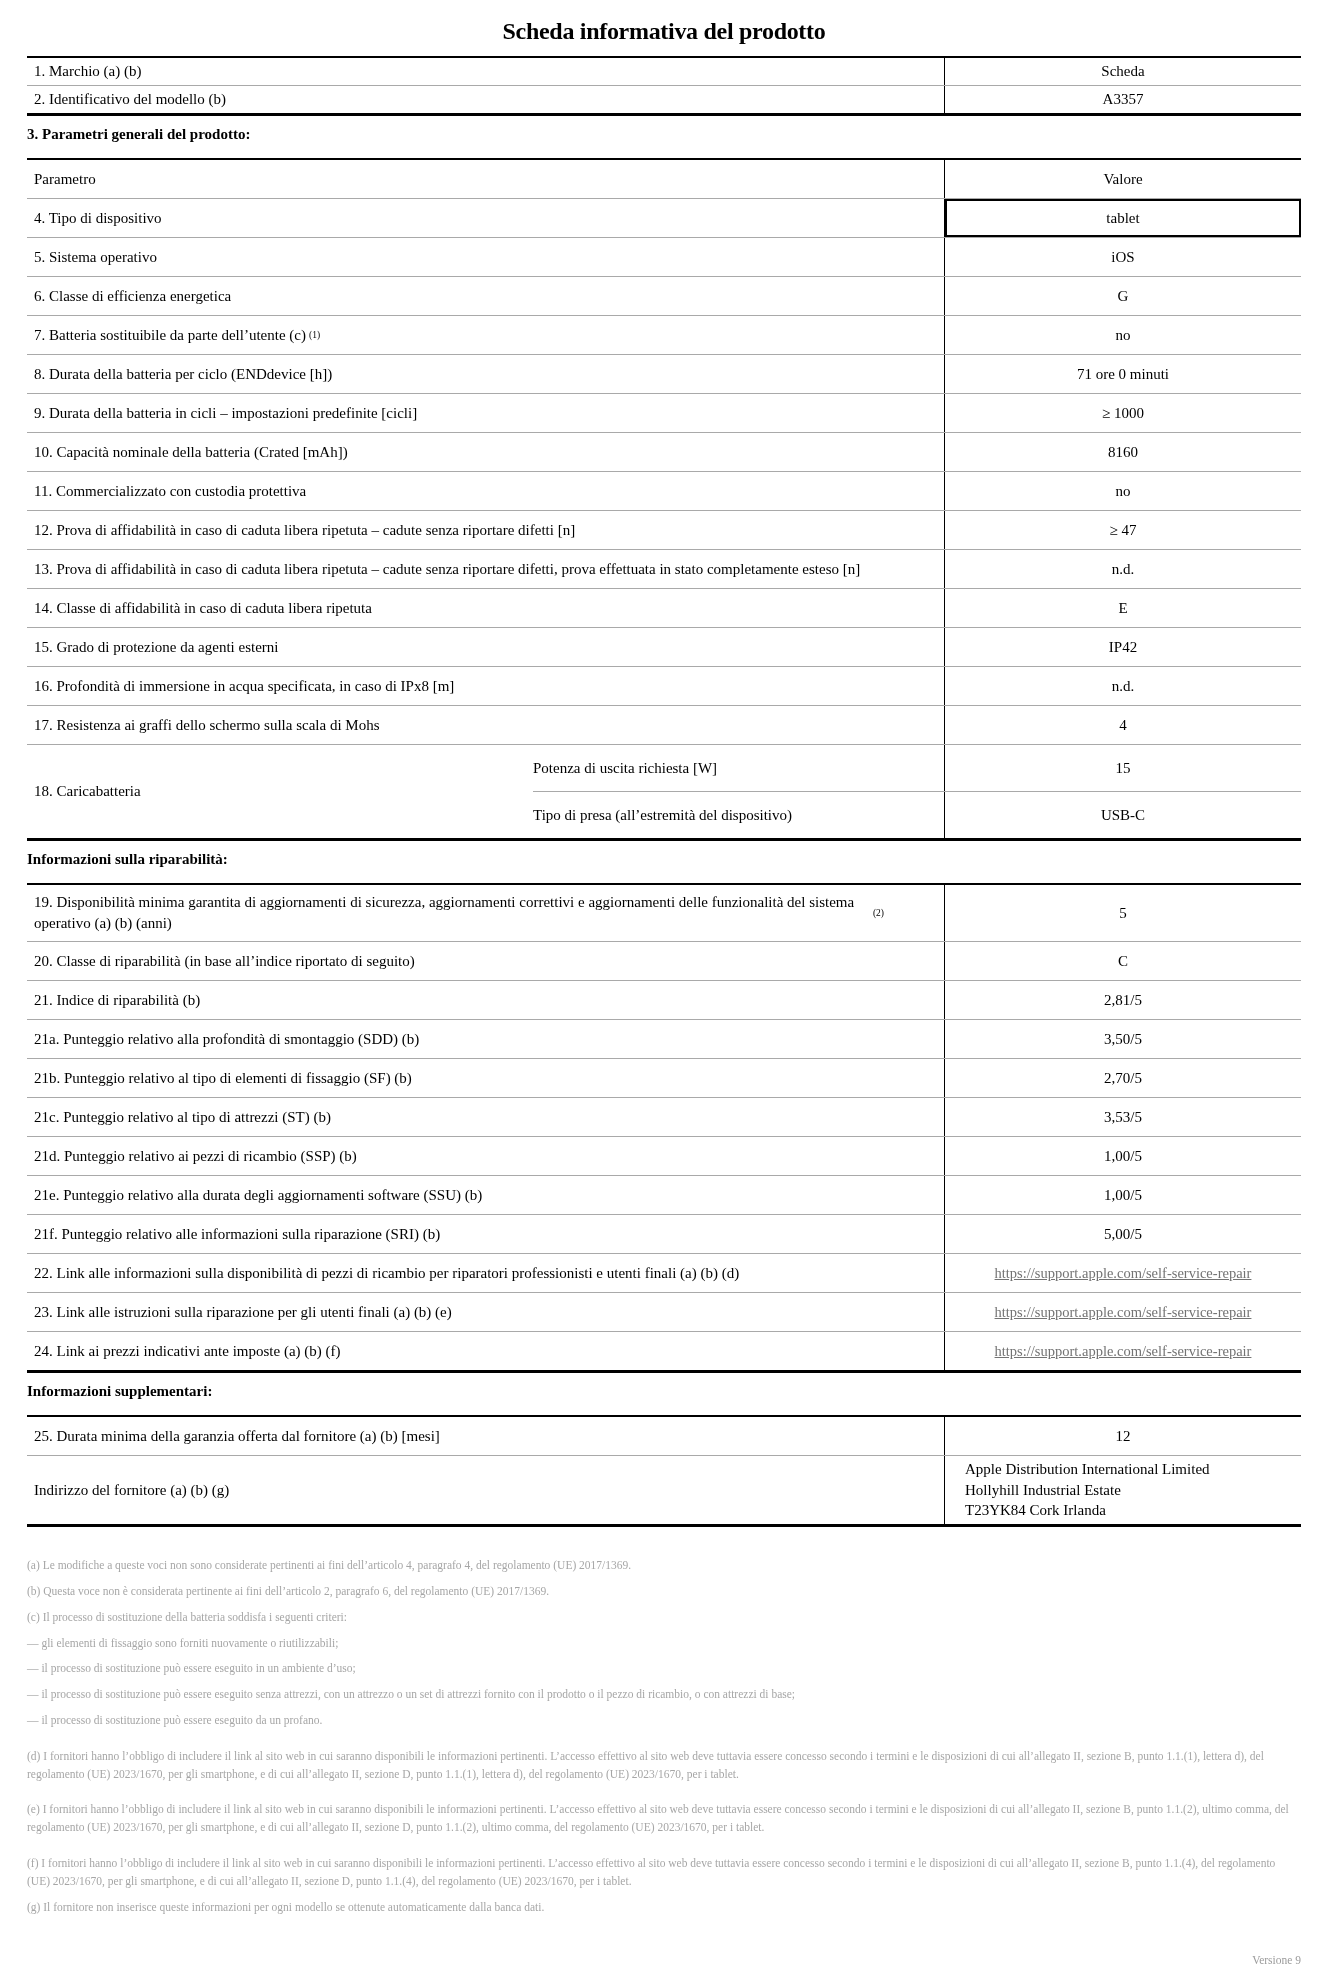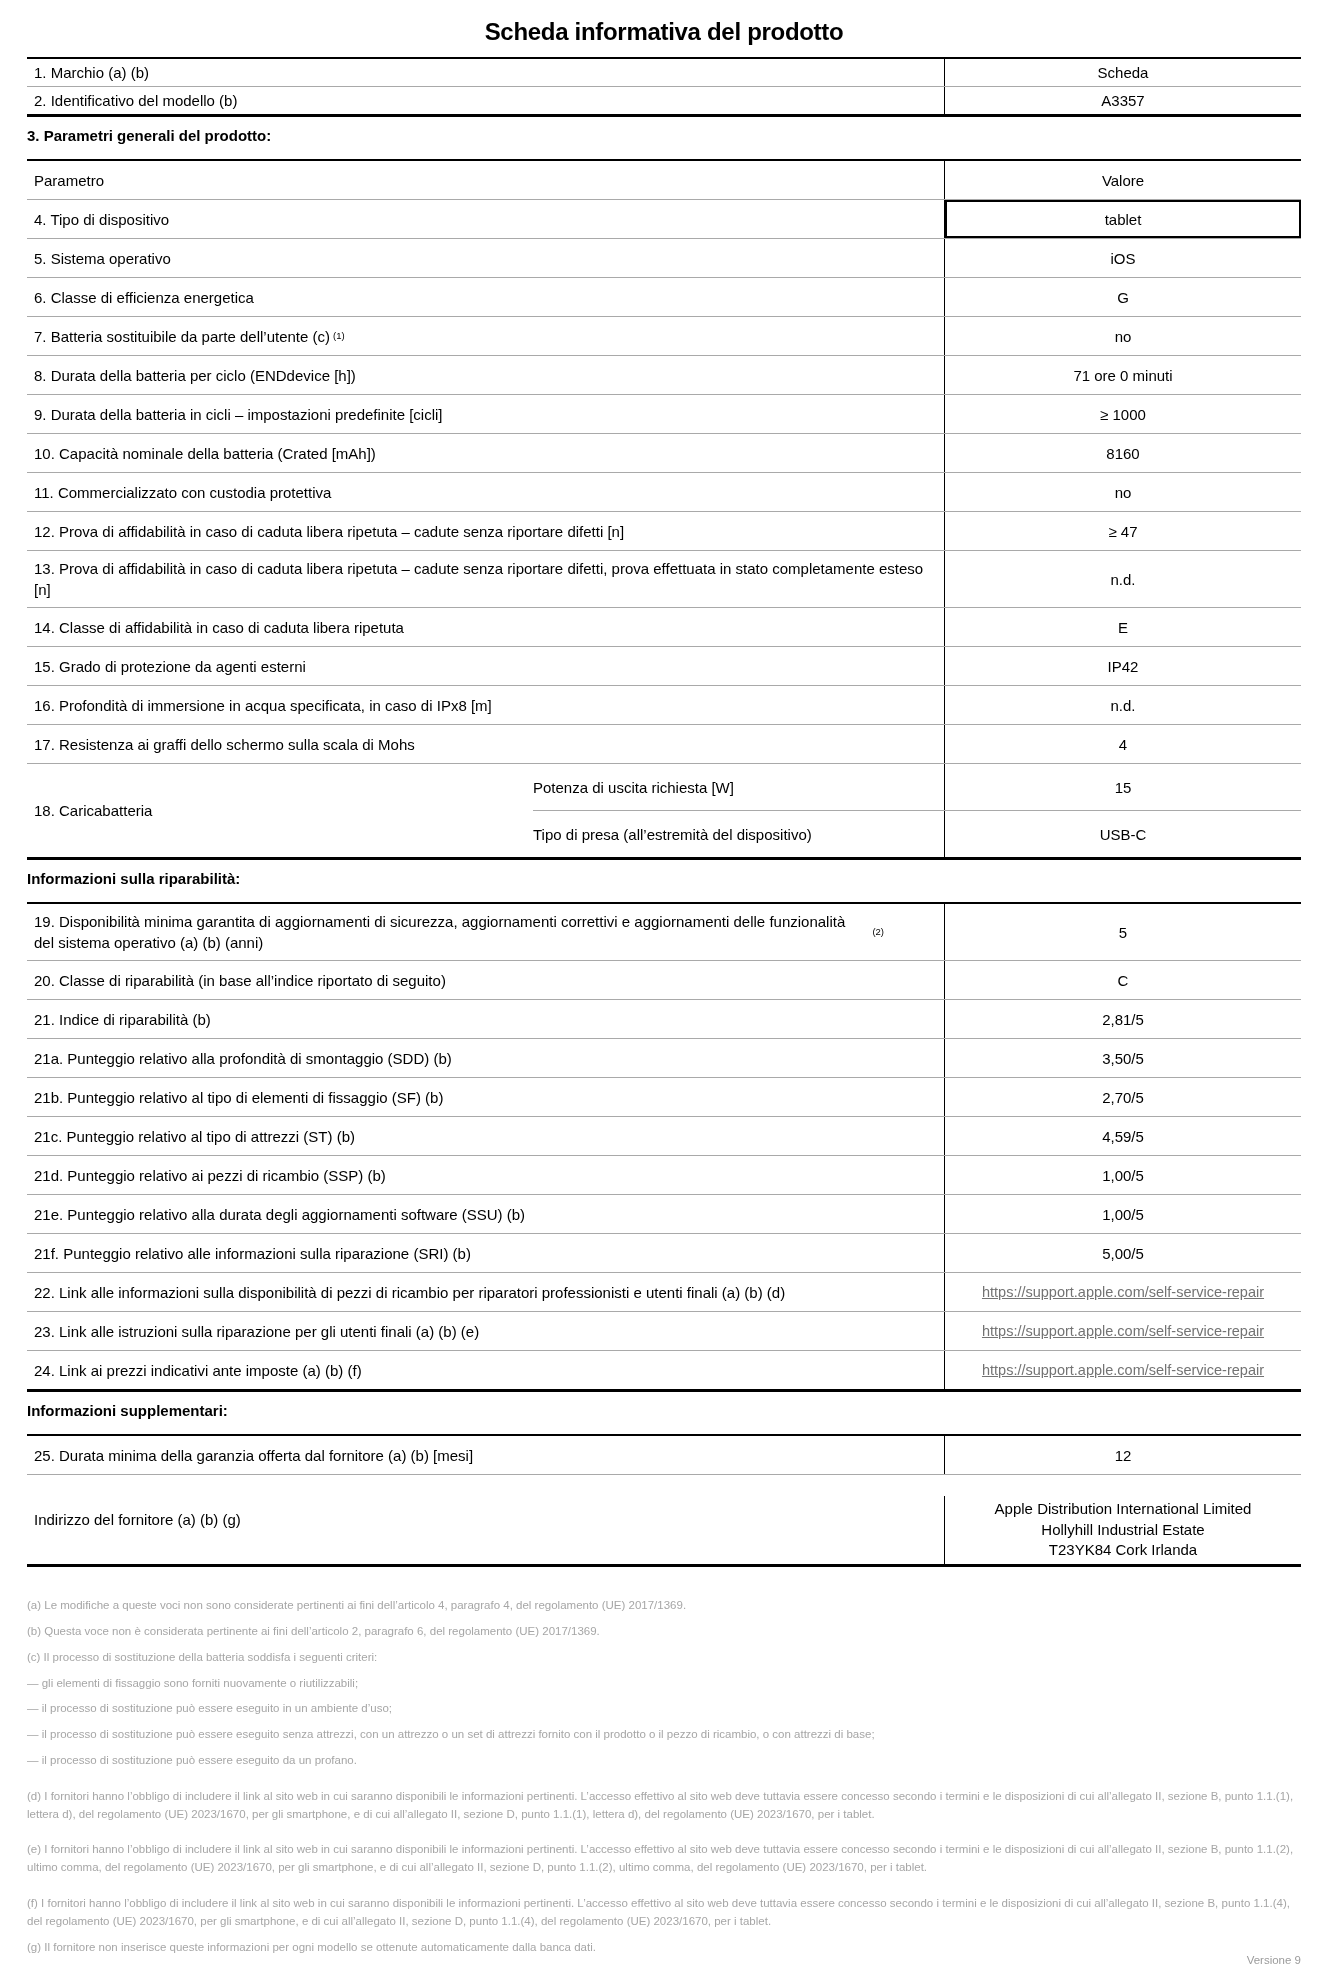--- a/index.html
+++ b/index.html
@@ -1,18 +1,18 @@
 <!DOCTYPE html>
 <html lang="it"><head>
 <meta charset="utf-8">
 <style>
   html,body { margin:0; padding:0; background:#ffffff; }
   body { font-family:"Liberation Sans", sans-serif; color:#000; }
   .page { position:relative; width:1328px; height:1982px; box-sizing:border-box;
-          padding:12px 27px 0 27px; background:#fff; overflow:hidden; }
+          padding:12px 27px 0 27px; background:#fff; overflow:hidden;font-family:Liberation Serif, serif; }
 
   .title { text-align:center; font-size:24px; font-weight:bold; letter-spacing:-0.3px;
            margin:6px 0 11px 0; }
 
   
   .tbl { border-top:2px solid #000; border-bottom:3px solid #000; width:100%; }
   .row { display:flex; align-items:stretch; border-top:1px solid #a9a9a9; }
   .row:first-child { border-top:none;gap:48px; }
   .cell { box-sizing:border-box; display:flex; align-items:center; font-size:15px; line-height:1.4; }
   .label-cell { flex:1 1 auto; padding:7px 12px 7px 7px; }
@@ -36,21 +36,21 @@
   .split-label { flex:0 0 506px; width:506px; }
   .subcol { flex:1 1 auto; display:flex; flex-direction:column; }
   .subrow { display:flex; align-items:stretch; min-height:46px; flex:1; }
   .subrow + .subrow { border-top:1px solid #a9a9a9; }
   .sub-label-cell { flex:1 1 auto; padding:7px 10px 7px 0; }
 
   
   a.link { color:#737373; text-decoration:underline; font-size:14.5px; word-break:break-all; }
 
   
-  .value-cell.left { align-items:center; text-align:left; padding:3px 20px; line-height:1.38;margin-top:21px; }
+  .value-cell.left { align-items:flex-start; text-align:left; padding:3px 20px; line-height:1.38; }
 
   
   .section-heading { font-size:15px; font-weight:bold; margin:10px 0 15px 0; }
 
   
   .footnotes { margin-top:30px; color:#a6a6a6; font-size:11.5px; line-height:1.55; }
   .fn { margin:0 0 8px 0; }
   .fn.gap { margin-top:18px; }
 
   .version { position:absolute; right:27px; bottom:16px; color:#9b9b9b; font-size:11.5px; }
@@ -215,21 +215,21 @@
       <div class="row row-min">
         <div class="cell label-cell">
           <span>21b. Punteggio relativo al tipo di elementi di fissaggio (SF) (b)</span>
         </div>
         <div class="cell value-cell">2,70/5</div>
       </div>
       <div class="row row-min">
         <div class="cell label-cell">
           <span>21c. Punteggio relativo al tipo di attrezzi (ST) (b)</span>
         </div>
-        <div class="cell value-cell">4,59/5</div>
+        <div class="cell value-cell">3,53/5</div>
       </div>
       <div class="row row-min">
         <div class="cell label-cell">
           <span>21d. Punteggio relativo ai pezzi di ricambio (SSP) (b)</span>
         </div>
         <div class="cell value-cell">1,00/5</div>
       </div>
       <div class="row row-min">
         <div class="cell label-cell">
           <span>21e. Punteggio relativo alla durata degli aggiornamenti software (SSU) (b)</span>

